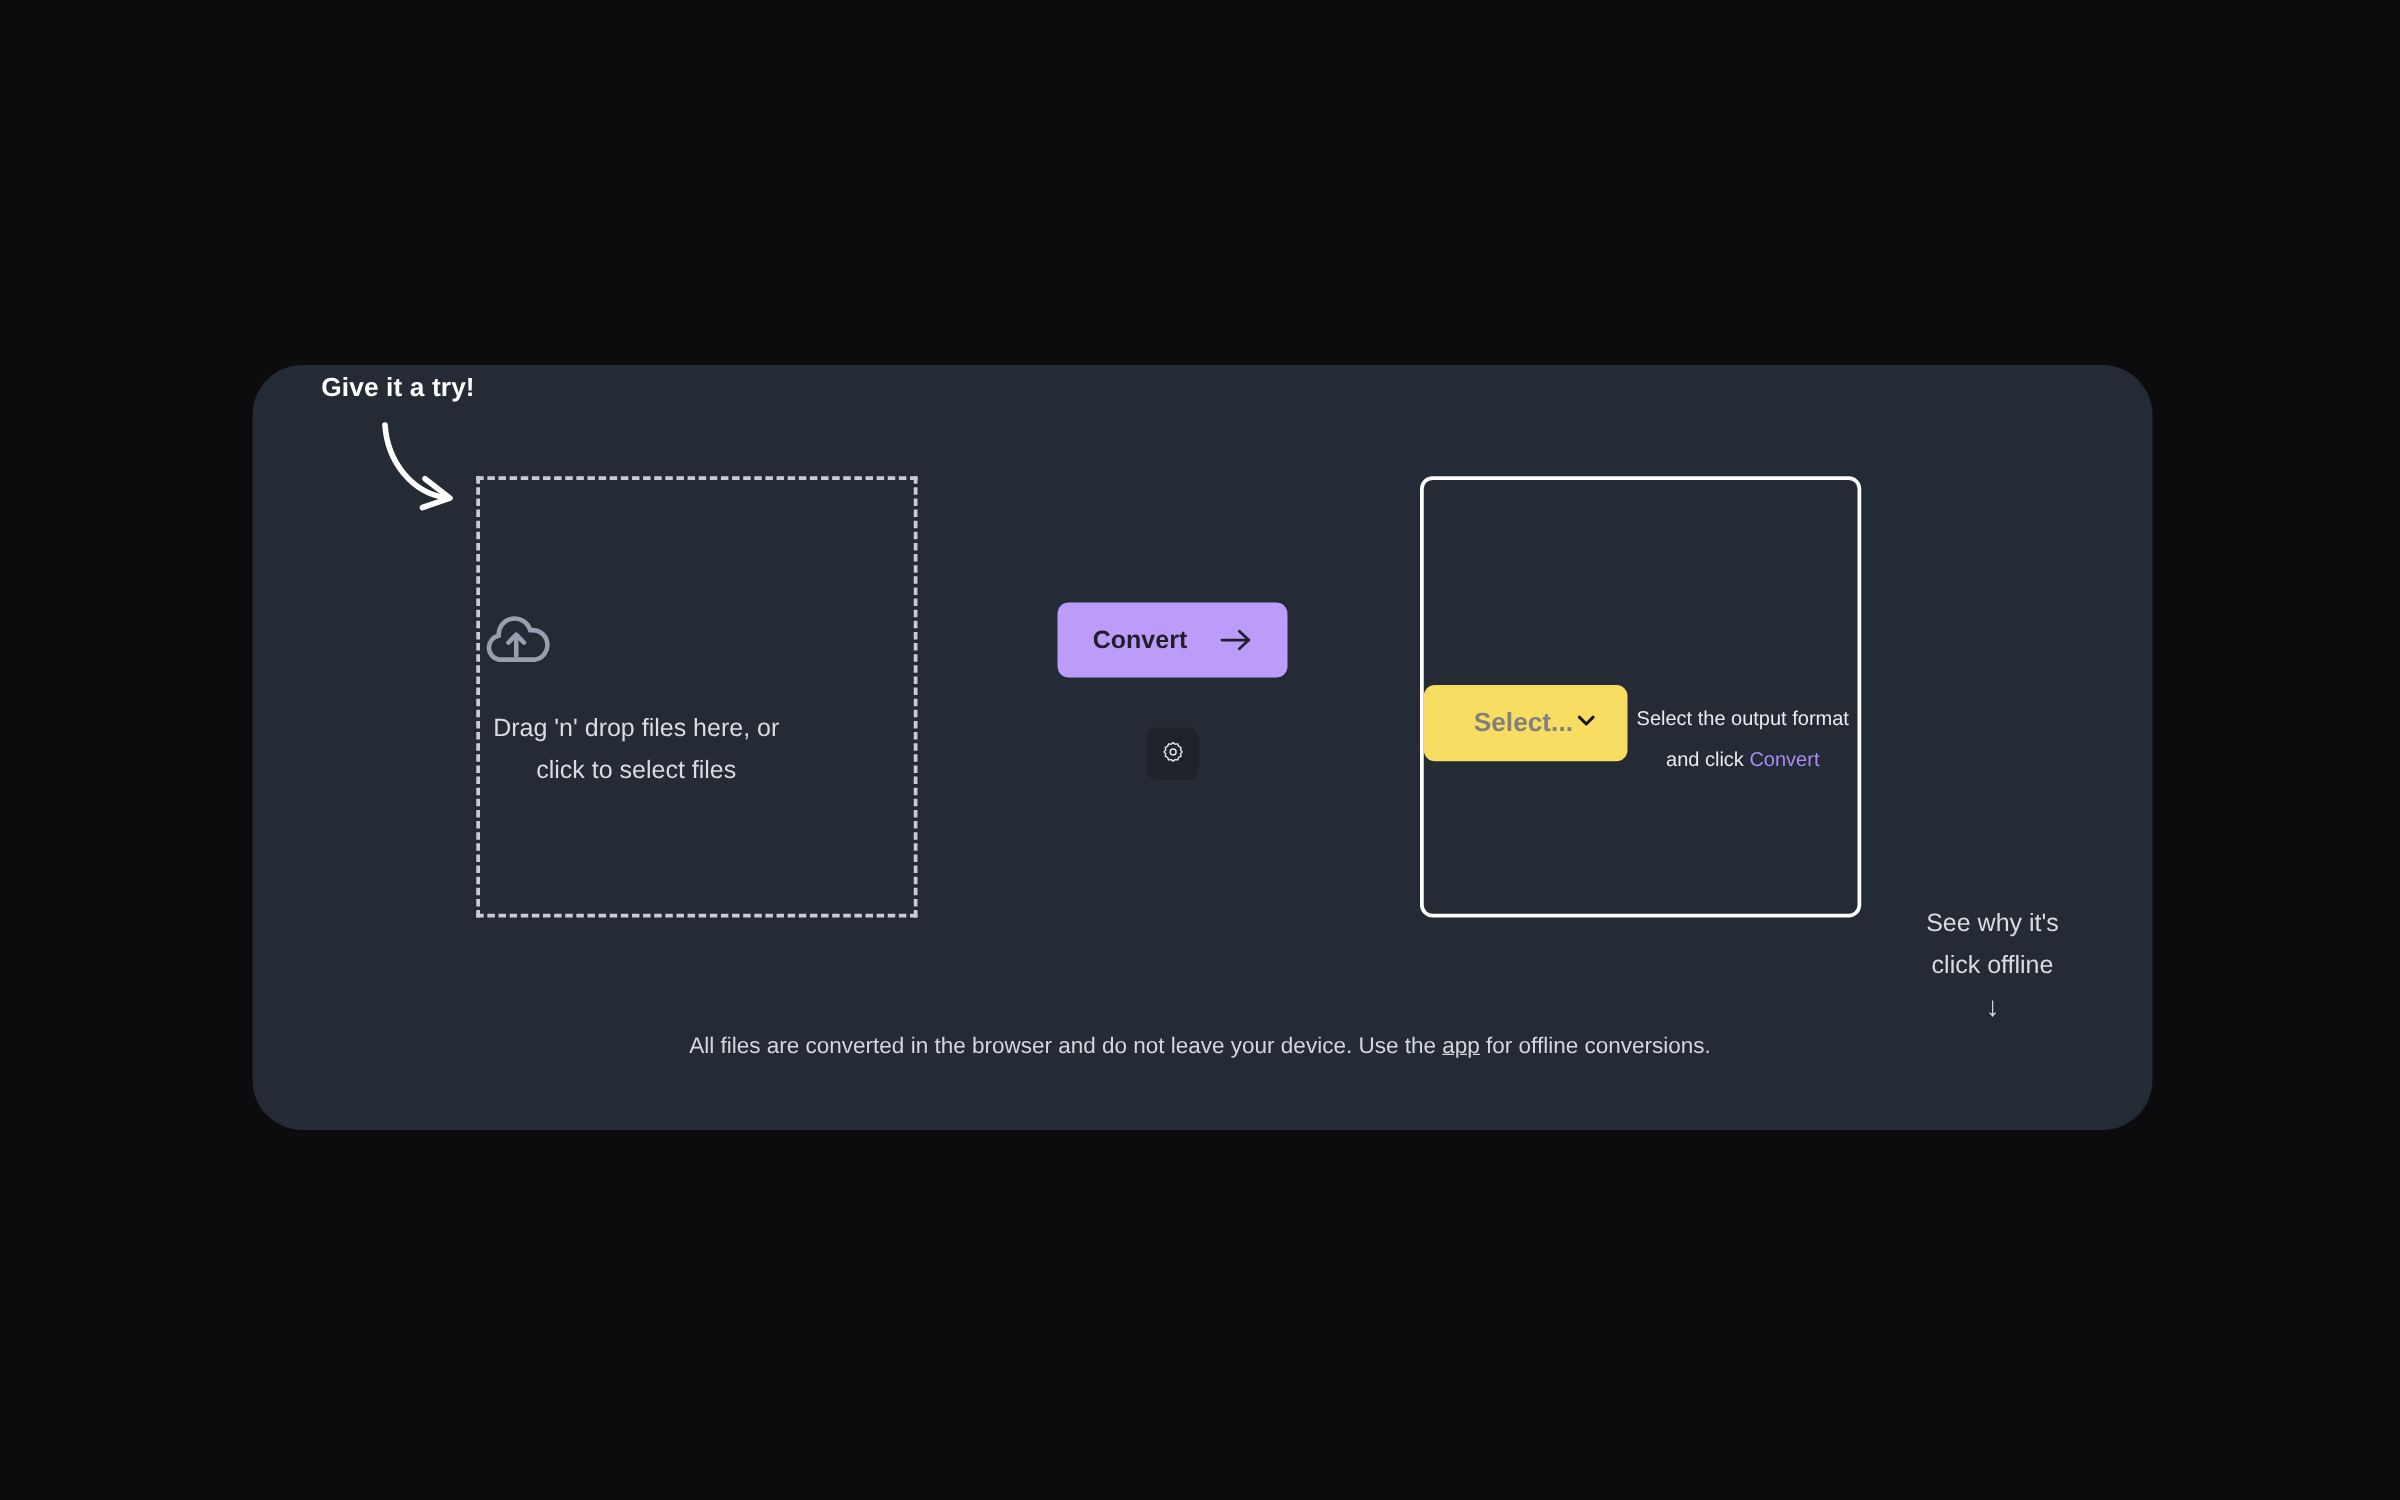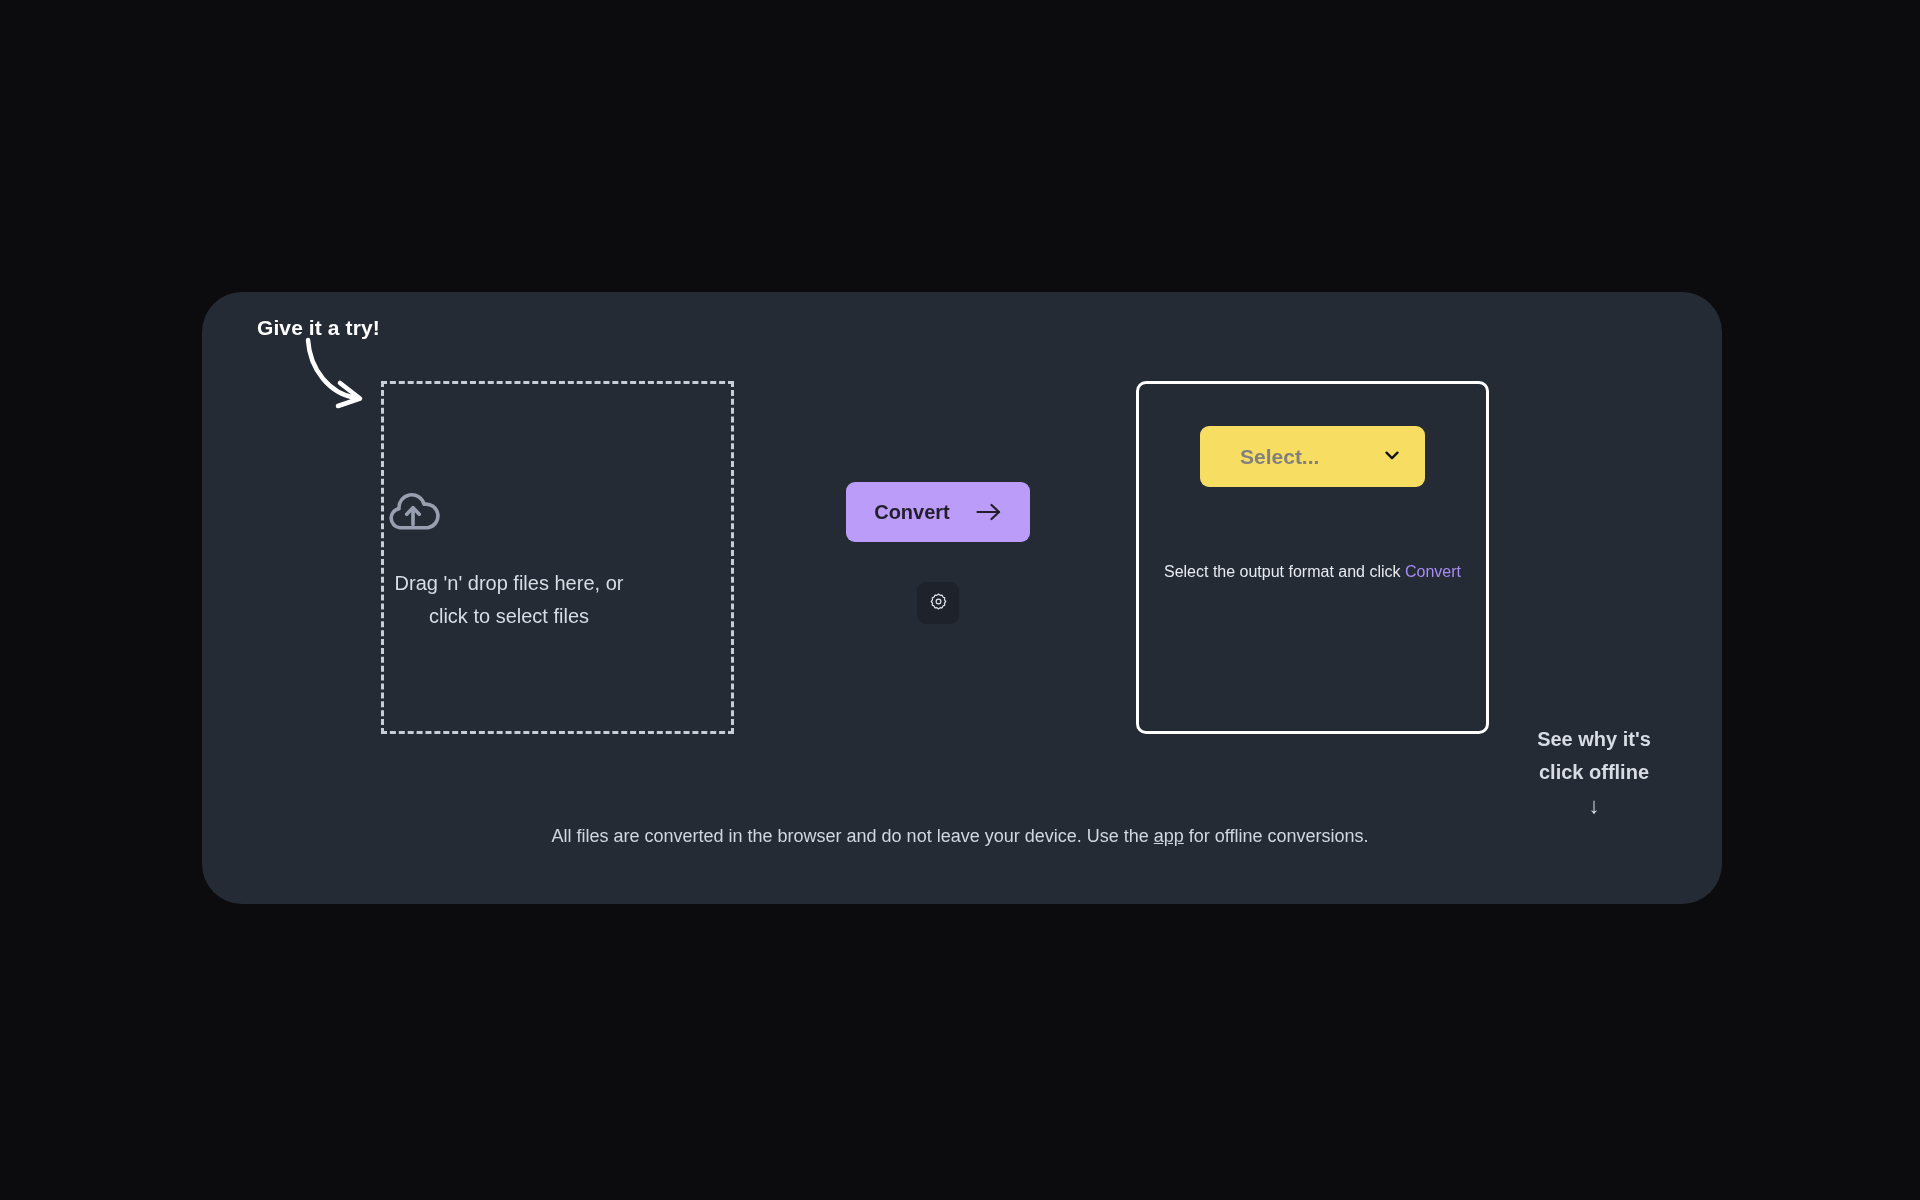--- a/index.html
+++ b/index.html
@@ -24,21 +24,21 @@
     width: 1520px;
     height: 612px;
     background: #242b35;
     border-radius: 40px;
   }
 
   
   #give-it-a-try {
     position: absolute;
     left: 257px;
-    top: 316px;
+    top: 299px;
     font-size: 21px;
     font-weight: 700;
     color: #ffffff;
     letter-spacing: 0.1px;
     white-space: nowrap;
   }
   #try-arrow {
     position: absolute;
     left: 300px;
     top: 336px;
@@ -123,21 +123,21 @@
   #output-panel {
     position: absolute;
     left: 1136px;
     top: 381px;
     width: 353px;
     height: 353px;
     border: 3px solid #ffffff;
     border-radius: 10px;
     box-sizing: border-box;
     display: flex;
-    flex-direction: column;
+    flex-direction: row;
     align-items: center;
   }
   #format-select {
     margin-top: 42px;
     width: 225px;
     height: 61px;
     background: #f8dd63;
     border-radius: 9px;
     display: flex;
     align-items: center;
@@ -169,21 +169,21 @@
     position: absolute;
     left: 1524px;
     top: 723px;
     width: 140px;
     text-align: center;
   }
   #offline-callout .line {
     font-size: 20px;
     line-height: 33px;
     color: #d8dce3;
-    font-weight: 700;
+    font-weight: 400;
   }
   #offline-down-arrow {
     margin-top: 6px;
     font-size: 22px;
     color: #d8dce3;
     line-height: 1;
   }
 
   
   #footer-note {

